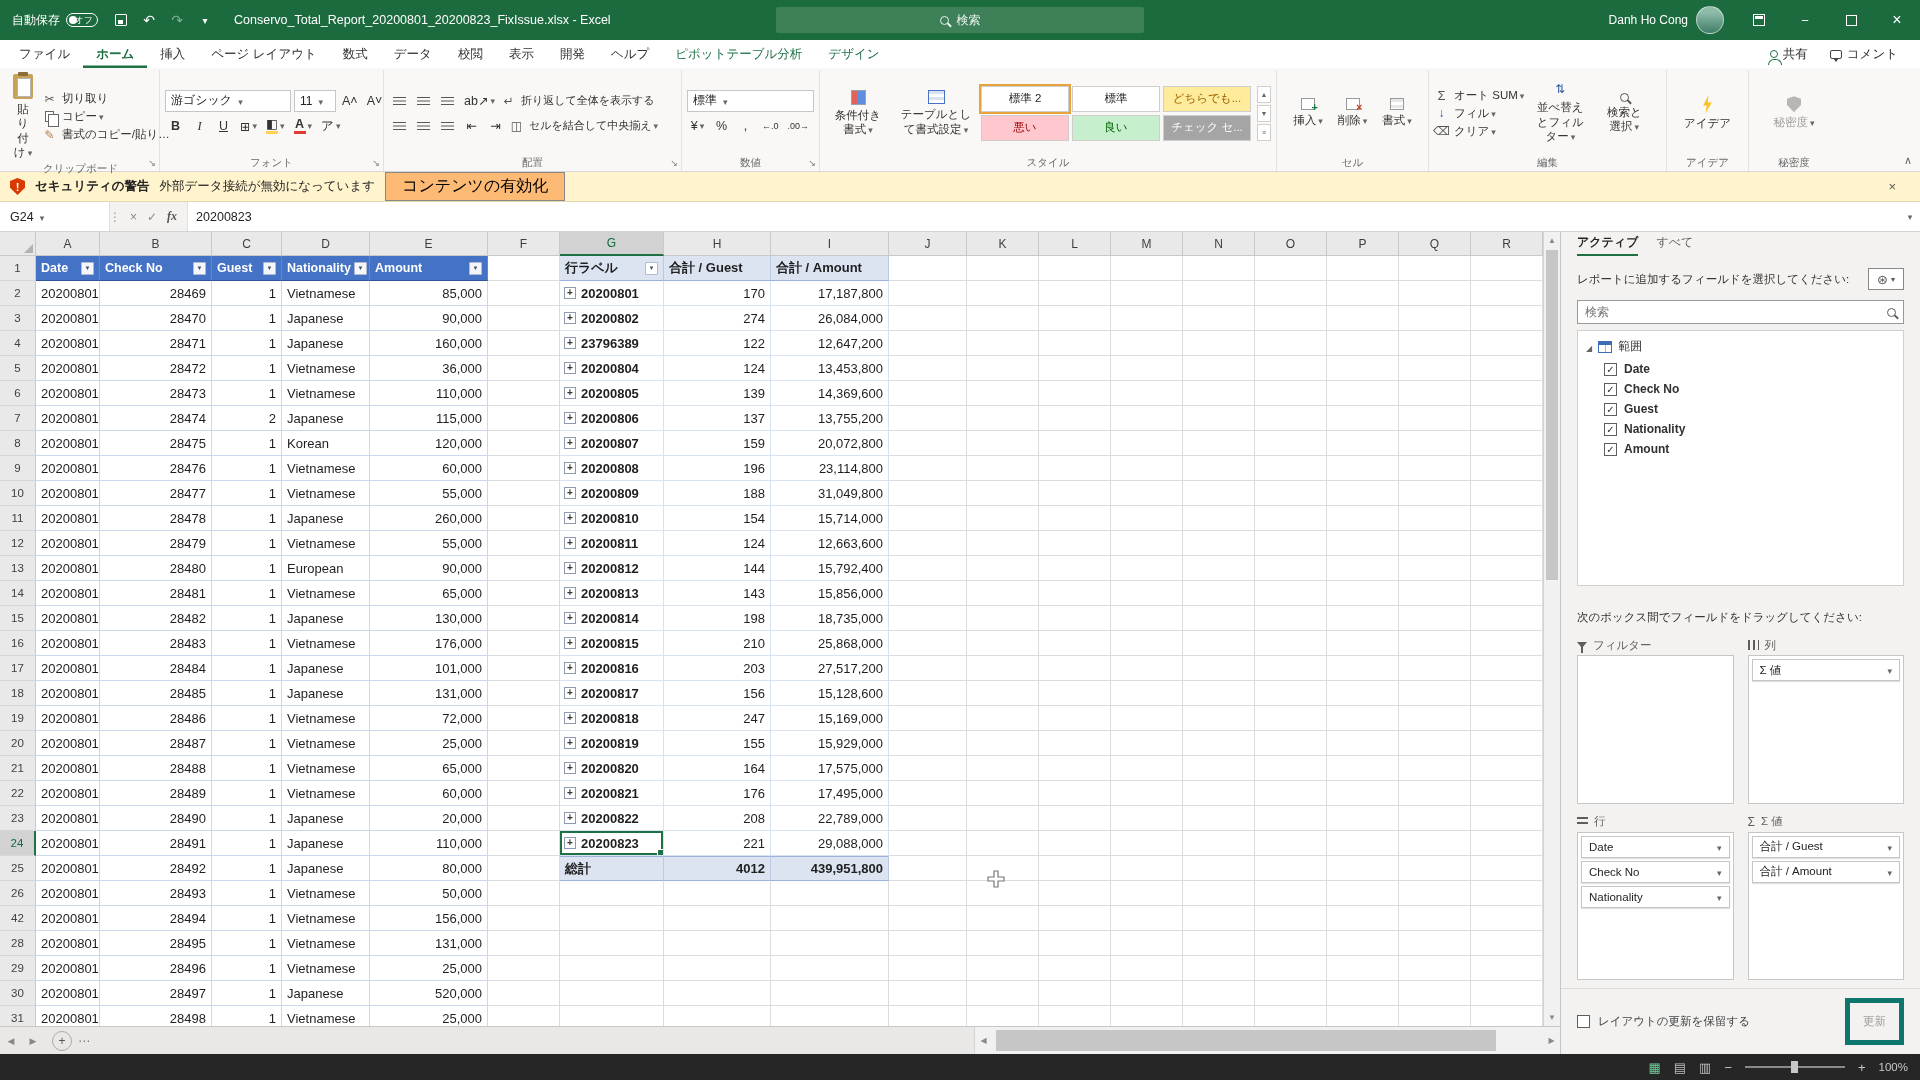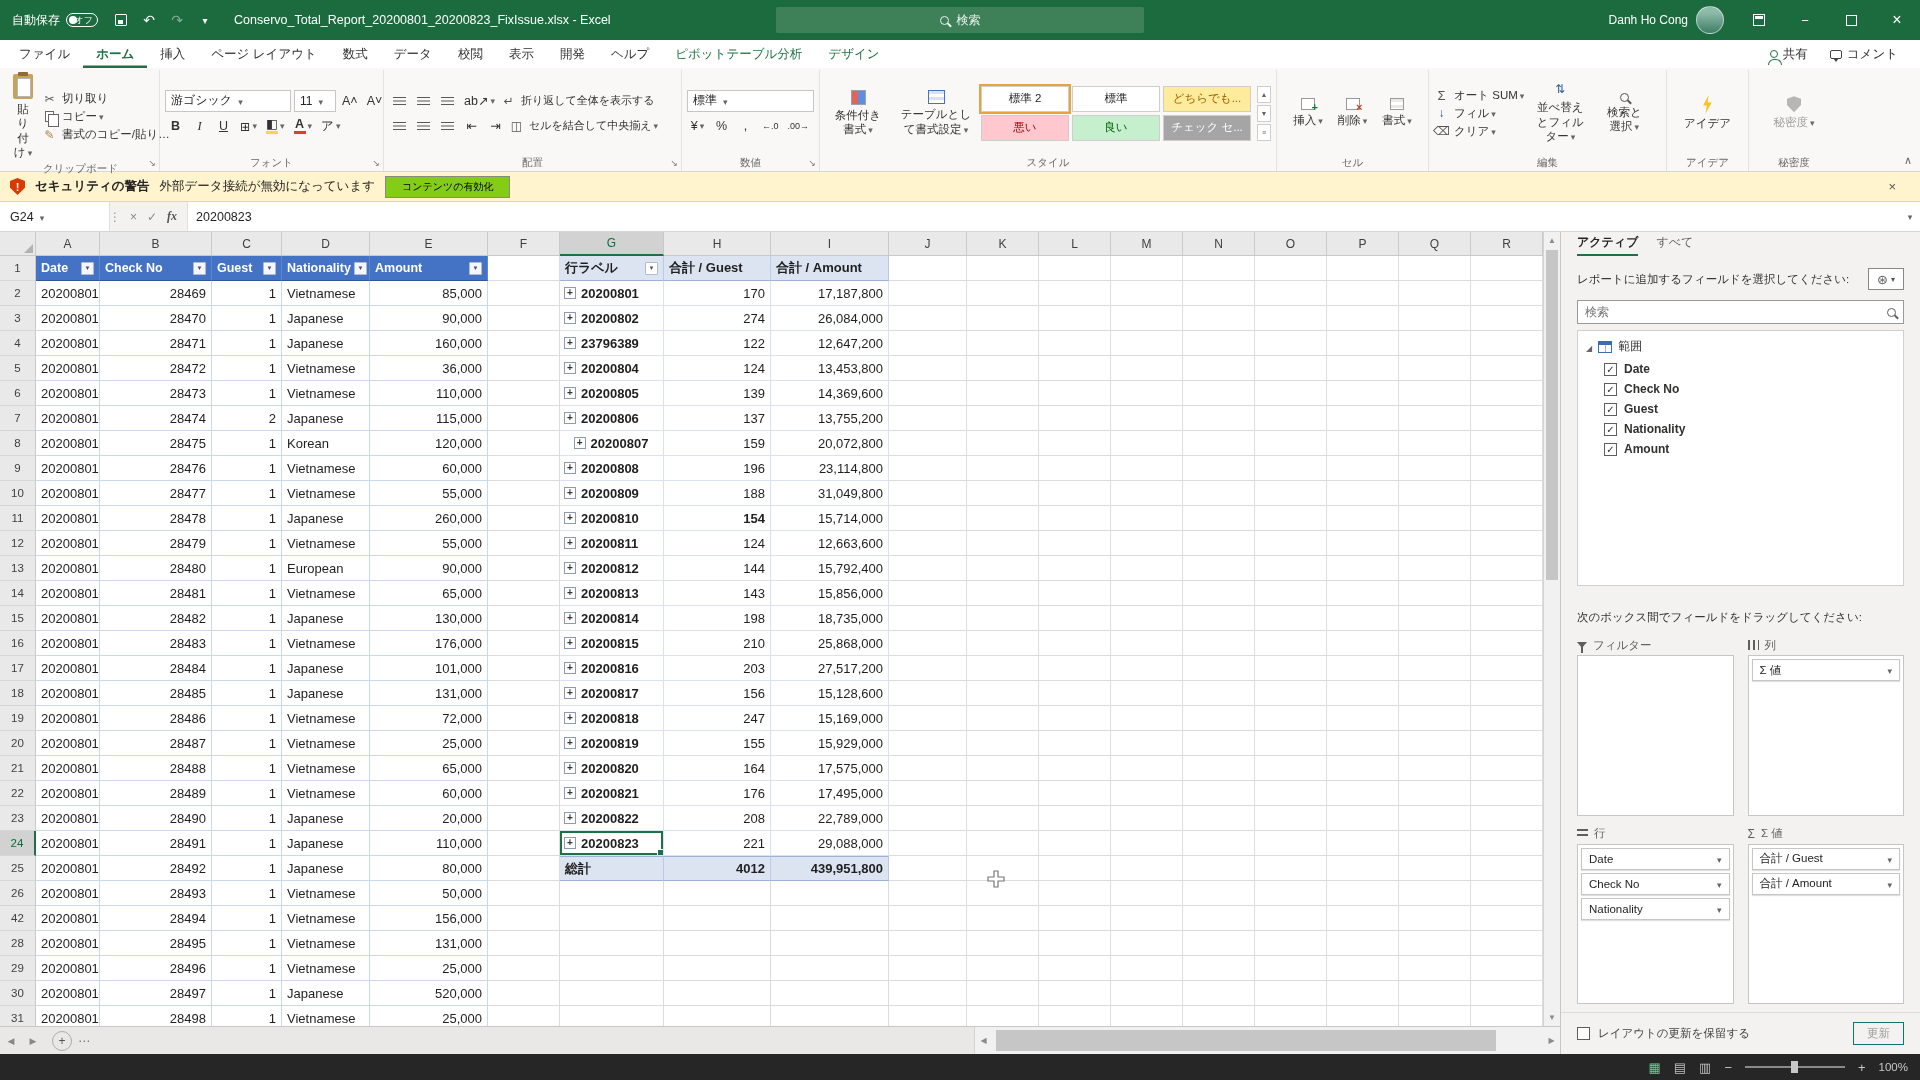--- a/index.html
+++ b/index.html
@@ -92,21 +92,21 @@
   .ic-bolt { width:12px; height:18px; background:#F7C325; clip-path:polygon(58% 0,14% 56%,44% 56%,34% 100%,86% 40%,52% 40%); }
   .ic-shield { width:14px; height:16px; background:#B8B6B4; clip-path:polygon(50% 0,100% 15%,100% 55%,50% 100%,0 55%,0 15%); }
   .rib-collapse { position:absolute; right:8px; bottom:4px; color:#666; font-size:11px; }
   .rib-collapse::before { content:'∧'; }
   .dim { color:#A19F9D; }
 
   
   .secbar { height:30px; background:#FFF4CE; border-bottom:1px solid #E3DAAB; display:flex; align-items:center; gap:10px; padding:0 10px; font-size:12.5px; flex:none; }
   .warnshield { width:15px; height:17px; background:#D83B01; clip-path:polygon(50% 0,100% 18%,100% 58%,50% 100%,0 58%,0 18%); color:#fff; display:flex; align-items:center; justify-content:center; font-size:11px; font-weight:bold; flex:none; }
   .sec-title { font-weight:bold; }
-  .enable-btn { background:#84cc16; border:1px solid #8A8886; padding:3px 16px; font-size:10px; }
+  .enable-btn { background:#fdba74; border:1px solid #8A8886; padding:3px 16px; font-size:16px; }
   .sec-close { margin-left:auto; padding-right:14px; color:#555; font-size:13px; }
   .sec-close::before { content:'×'; }
 
   
   .formulabar { height:30px; background:#F3F2F1; border-bottom:1px solid #D4D4D4; display:flex; align-items:stretch; flex:none; }
   .namebox { width:110px; background:#fff; display:flex; align-items:center; padding:0 6px 0 10px; font-size:12.5px; gap:6px; border-right:1px solid #E1DFDD; }
   .namebox .chev::after { margin-left:auto; }
   .fhandle { width:10px; display:flex; align-items:center; justify-content:center; color:#999; }
   .fhandle::before { content:'⋮'; }
   .fxbtns { display:flex; align-items:center; gap:10px; padding:0 10px; color:#8A8886; font-size:12px; }
@@ -196,21 +196,21 @@
   .area-h { display:flex; align-items:center; gap:6px; font-size:11.5px; color:#605E5C; height:20px; }
   .area-box { flex:1; background:#fff; border:1px solid #C8C6C4; padding:3px; display:flex; flex-direction:column; gap:3px; min-height:105px; }
   .chip { height:22px; background:#fff; border:1px solid #C8C6C4; box-shadow:0 1px 1px rgba(0,0,0,.12); display:flex; align-items:center; justify-content:space-between; padding:0 7px; font-size:11.5px; color:#252423; flex:none; }
   .chip .chev::after { margin-left:6px; }
   .ic-funnel { width:0; height:0; border-left:5px solid transparent; border-right:5px solid transparent; border-top:6px solid #605E5C; position:relative; }
   .ic-funnel::after { content:''; position:absolute; left:-1px; top:-2px; width:2px; height:7px; background:#605E5C; }
   .ic-colbars { width:11px; height:10px; background:repeating-linear-gradient(90deg,#605E5C 0 2px,transparent 2px 5px); }
   .ic-rowbars { width:11px; height:10px; background:repeating-linear-gradient(#605E5C 0 2px,transparent 2px 5px); }
   .ic-sigsm::before { content:'Σ'; font-size:12px; color:#605E5C; }
   .p-footer { border-top:1px solid #DDDBD9; display:flex; align-items:center; gap:8px; padding:9px 16px; font-size:11.5px; color:#444; flex:none; }
-  .upd-btn { margin-left:auto; border:1px solid #0f766e; background:#F3F2F1; color:#A19F9D; padding:3px 13px; font-size:11.5px; }
+  .upd-btn { margin-left:auto; border:5px solid #0f766e; background:#F3F2F1; color:#A19F9D; padding:11px 13px; font-size:11.5px; }
 
   
   .statusbar { height:26px; background:#262626; color:#C8C8C8; display:flex; align-items:center; padding:0 12px; font-size:11.5px; flex:none; }
   .sb-right { margin-left:auto; display:flex; align-items:center; gap:13px; }
   .vicon { font-size:13px; color:#BFBFBF; }
   .vicon.act { color:#6BCF97; }
   .zoomtrack { width:100px; height:2px; background:#8A8A8A; position:relative; }
   .zoomknob { position:absolute; left:46px; top:-5px; width:7px; height:12px; background:#C8C8C8; }
   .sb-sign { font-size:13px; }
 
@@ -750,21 +750,21 @@
                 <div class="cell" style="width: 72px;"></div>
               </div>
               <div class="grow">
                 <div class="rh">8</div>
                 <div class="cell td al" style="width: 64px;">20200801</div>
                 <div class="cell td ar" style="width: 112px;">28475</div>
                 <div class="cell td ar" style="width: 70px;">1</div>
                 <div class="cell td al" style="width: 88px;">Korean</div>
                 <div class="cell td ar" style="width: 118px;">120,000</div>
                 <div class="cell" style="width: 72px;"></div>
-                <div class="cell pvd pvlabel" style="width: 104px; justify-content: center;">
+                <div class="cell pvd pvlabel" style="width: 104px;">
                   <span class="expand"></span>
                   <span>20200807</span>
                 </div>
                 <div class="cell pvd ar" style="width: 107px;">159</div>
                 <div class="cell pvd ar" style="width: 118px;">20,072,800</div>
                 <div class="cell" style="width: 78px;"></div>
                 <div class="cell" style="width: 72px;"></div>
                 <div class="cell" style="width: 72px;"></div>
                 <div class="cell" style="width: 72px;"></div>
                 <div class="cell" style="width: 72px;"></div>
@@ -826,21 +826,21 @@
                 <div class="cell td al" style="width: 64px;">20200801</div>
                 <div class="cell td ar" style="width: 112px;">28478</div>
                 <div class="cell td ar" style="width: 70px;">1</div>
                 <div class="cell td al" style="width: 88px;">Japanese</div>
                 <div class="cell td ar" style="width: 118px;">260,000</div>
                 <div class="cell" style="width: 72px;"></div>
                 <div class="cell pvd pvlabel" style="width: 104px;">
                   <span class="expand"></span>
                   <span>20200810</span>
                 </div>
-                <div class="cell pvd ar" style="width: 107px; font-weight: bold;">154</div>
+                <div class="cell pvd ar" style="width: 107px;">154</div>
                 <div class="cell pvd ar" style="width: 118px;">15,714,000</div>
                 <div class="cell" style="width: 78px;"></div>
                 <div class="cell" style="width: 72px;"></div>
                 <div class="cell" style="width: 72px;"></div>
                 <div class="cell" style="width: 72px;"></div>
                 <div class="cell" style="width: 72px;"></div>
                 <div class="cell" style="width: 72px;"></div>
                 <div class="cell" style="width: 72px;"></div>
                 <div class="cell" style="width: 72px;"></div>
                 <div class="cell" style="width: 72px;"></div>

